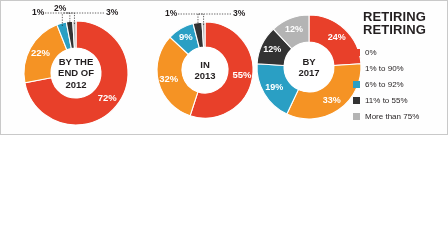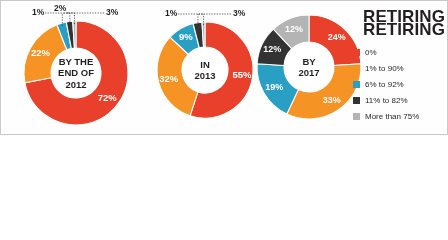--- a/index.html
+++ b/index.html
@@ -33,21 +33,21 @@
     fill:#231f20;
   }
   .leader{stroke:#231f20;stroke-width:0.7;stroke-dasharray:1.3 1.3;fill:none;}
 
   #legend{
     position:absolute;
     left:352px;top:10px;
     width:94px;
   }
   #legend .title{
-    font-size:17px;
+    font-size:13px;
     font-weight:bold;
     color:#231f20;
     line-height:12.5px;
     letter-spacing:0.1px;
     margin-left:10px;
   }
   #legend .title div{white-space:nowrap;}
   #legend ul{list-style:none;margin:9px 0 0 0;padding:0;}
   #legend li{
     display:flex;
@@ -149,21 +149,21 @@
         <li>
           <span class="swatch" style="background: rgb(245, 147, 36);"></span>
           <span class="ltext">1% to 90%</span>
         </li>
         <li>
           <span class="swatch" style="background: rgb(42, 159, 196);"></span>
           <span class="ltext">6% to 92%</span>
         </li>
         <li>
           <span class="swatch" style="background: rgb(51, 51, 51);"></span>
-          <span class="ltext">11% to 82%</span>
+          <span class="ltext">11% to 55%</span>
         </li>
         <li>
           <span class="swatch" style="background: rgb(180, 180, 180);"></span>
           <span class="ltext">More than 75%</span>
         </li>
       </ul>
   </div>
 
 </div>
 

